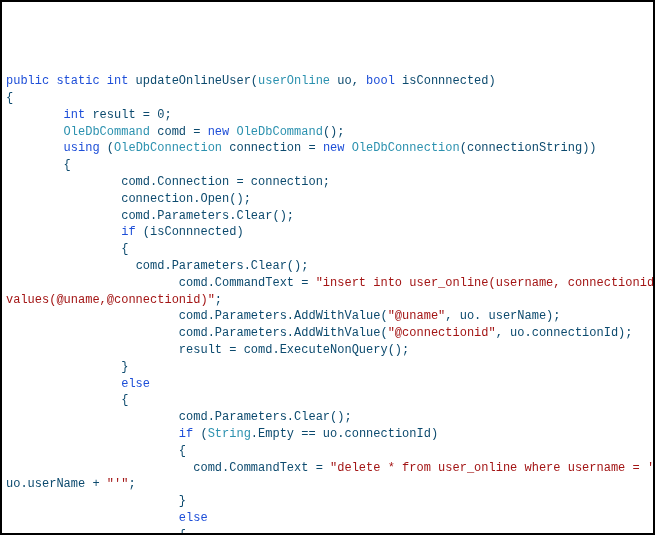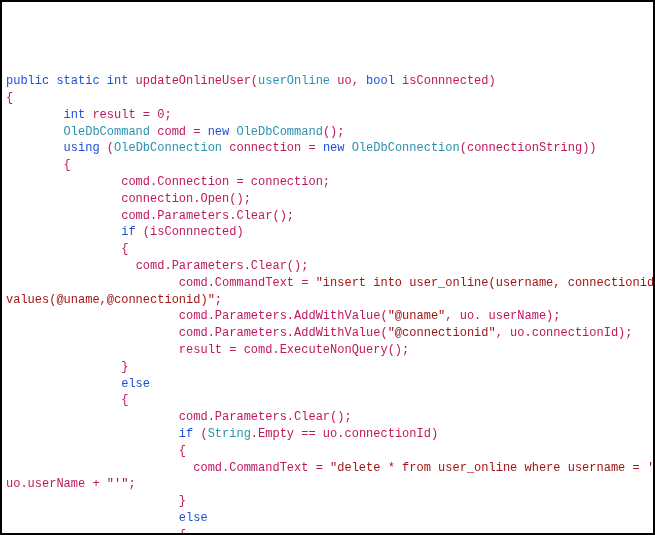--- a/index.html
+++ b/index.html
@@ -15,21 +15,21 @@
       padding: 4px;
       width: 655px;
       height: 535px;
       border: 2px solid #000;
       white-space: pre;
       overflow: hidden;
     }
     .kw { color: #1d4ed8; }
     .type { color: #2b91af; margin-top: 48px; }
     .str { color: #a31515; }
-    .txt { color: #be185d; }
+    .txt { color: #0c4a6e; }
     .line { display: block; }
   </style>
 </head>
 <body>
 
 
 
 <div id="code-container"><span class="line"><span class="kw">public static int</span><span class="txt"> updateOnlineUser(</span><span class="type">userOnline</span><span class="txt"> uo, </span><span class="kw">bool</span><span class="txt"> isConnnected)</span></span><span class="line"><span class="txt">{</span></span><span class="line">        <span class="kw">int</span><span class="txt"> result = 0;</span></span><span class="line">        <span class="type">OleDbCommand</span><span class="txt"> comd = </span><span class="kw">new</span><span class="txt"> </span><span class="type">OleDbCommand</span><span class="txt">();</span></span><span class="line">        <span class="kw">using</span><span class="txt"> (</span><span class="type">OleDbConnection</span><span class="txt"> connection = </span><span class="kw">new</span><span class="txt"> </span><span class="type">OleDbConnection</span><span class="txt">(connectionString))</span></span><span class="line">        <span class="txt">{</span></span><span class="line">                <span class="txt">comd.Connection = connection;</span></span><span class="line">                <span class="txt">connection.Open();</span></span><span class="line">                <span class="txt">comd.Parameters.Clear();</span></span><span class="line">                <span class="kw">if</span><span class="txt"> (isConnnected)</span></span><span class="line">                <span class="txt">{</span></span><span class="line">                  <span class="txt">comd.Parameters.Clear();</span></span><span class="line">                        <span class="txt">comd.CommandText = </span><span class="str">"insert into user_online(username, connectionid) </span></span><span class="line"><span class="str">values(@uname,@connectionid)"</span><span class="txt">;</span></span><span class="line">                        <span class="txt">comd.Parameters.AddWithValue(</span><span class="str">"@uname"</span><span class="txt">, uo. userName);</span></span><span class="line">                        <span class="txt">comd.Parameters.AddWithValue(</span><span class="str">"@connectionid"</span><span class="txt">, uo.connectionId);</span></span><span class="line">                        <span class="txt">result = comd.ExecuteNonQuery();</span></span><span class="line">                <span class="txt">}</span></span><span class="line">                <span class="kw">else</span></span><span class="line">                <span class="txt">{</span></span><span class="line">                        <span class="txt">comd.Parameters.Clear();</span></span><span class="line">                        <span class="kw">if</span><span class="txt"> (</span><span class="type">String</span><span class="txt">.Empty == uo.connectionId)</span></span><span class="line">                        <span class="txt">{</span></span><span class="line">                          <span class="txt">comd.CommandText = </span><span class="str">"delete * from user_online where username = '"</span></span><span class="line"><span class="txt">uo.userName + </span><span class="str">"'"</span><span class="txt">;</span></span><span class="line">                        <span class="txt">}</span></span><span class="line">                        <span class="kw">else</span></span><span class="line">                        <span class="txt">{</span></span></div>
 
 

